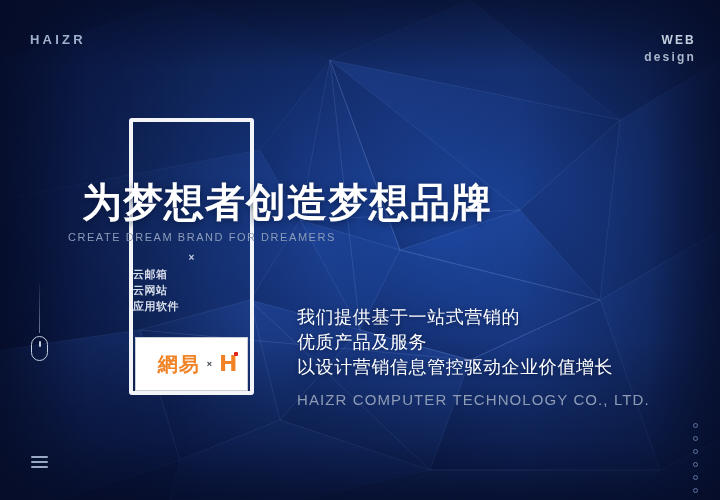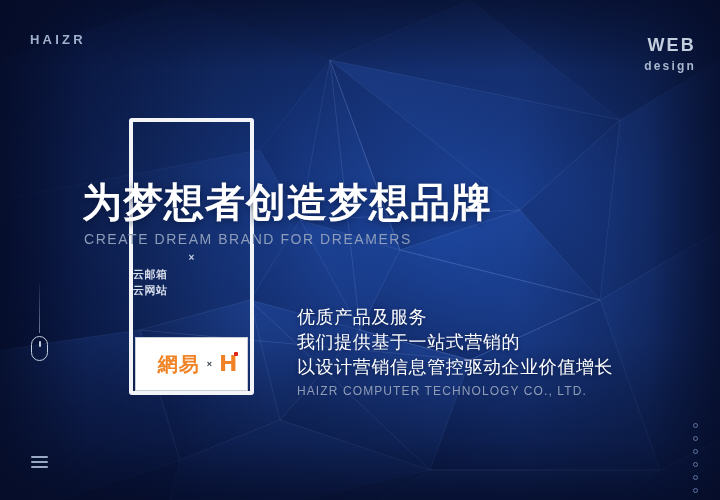--- a/index.html
+++ b/index.html
@@ -41,21 +41,21 @@
     color: #9fb0cc;
   }
   .web-design {
     position: absolute;
     right: 24px; top: 32px;
     text-align: right;
     line-height: 1.45;
   }
   .web-design .l1 {
     display: block;
-    font-size: 18px; font-weight: bold;
+    font-size: 12px; font-weight: bold;
     letter-spacing: 2.2px;
     color: #c3cede;
   }
   .web-design .l2 {
     display: block;
     font-size: 12px; font-weight: bold;
     letter-spacing: 2.2px;
     color: #a9b7cd;
   }
 
@@ -149,22 +149,22 @@
     font-size: 40px;
     font-weight: bold;
     color: #ffffff;
     letter-spacing: 1px;
     line-height: 1;
     white-space: nowrap;
     text-shadow: 0 2px 7px rgba(3,12,40,0.55);
   }
   .subhead {
     position: absolute;
-    left: 84px; top: 231px;
-    font-size: 14px;
+    left: 68px; top: 231px;
+    font-size: 11px;
     color: #8d9dba;
     letter-spacing: 1.55px;
     white-space: nowrap;
   }
 
   
   .para {
     position: absolute;
     left: 297px; top: 304px;
   }
@@ -173,22 +173,22 @@
     font-family: "DejaVu Sans", "Liberation Sans", sans-serif;
     font-size: 18px;
     line-height: 25px;
     color: #ffffff;
     letter-spacing: 0.6px;
     white-space: nowrap;
     text-shadow: 0 1px 4px rgba(3,12,40,0.5);
   }
   .para .pen {
     display: block;
-    margin-top: 5px;
-    font-size: 12px;
+    margin-top: 12px;
+    font-size: 15px;
     color: #8e9cb6;
     letter-spacing: 1.1px;
     white-space: nowrap;
   }
 
   
   .scroll-line {
     position: absolute;
     left: 39px; top: 283px;
     width: 1px; height: 50px;
@@ -299,35 +299,36 @@
     <span class="l1">WEB</span>
     <span class="l2">design</span>
   </div>
 
   <div class="frame"></div>
   <div class="frame-inner-gap">
     <div class="menu-x">×</div>
     <div class="menu-list">
       <span class="mi">云邮箱</span>
       <span class="mi">云网站</span>
+      <span class="mi">应用软件</span>
     </div>
 
     <div class="logo-card">
       <span class="netease">網易</span>
       <span class="xmark">×</span>
       <span class="hmark">H<i class="dot"></i></span>
     </div>
   </div>
 
   <div class="headline">为梦想者创造梦想品牌</div>
   <div class="subhead">CREATE DREAM BRAND FOR DREAMERS</div>
 
   <div class="para">
+    <span class="pl">我们提供基于一站式营销的</span>
     <span class="pl">优质产品及服务</span>
-    <span class="pl">我们提供基于一站式营销的</span>
     <span class="pl">以设计营销信息管控驱动企业价值增长</span>
     <span class="pen">HAIZR  COMPUTER TECHNOLOGY CO., LTD.</span>
   </div>
 
   <div class="scroll-line"></div>
   <div class="mouse-icon">
     <span class="wheel"></span>
   </div>
   <div class="hamburger">
     <span></span>

